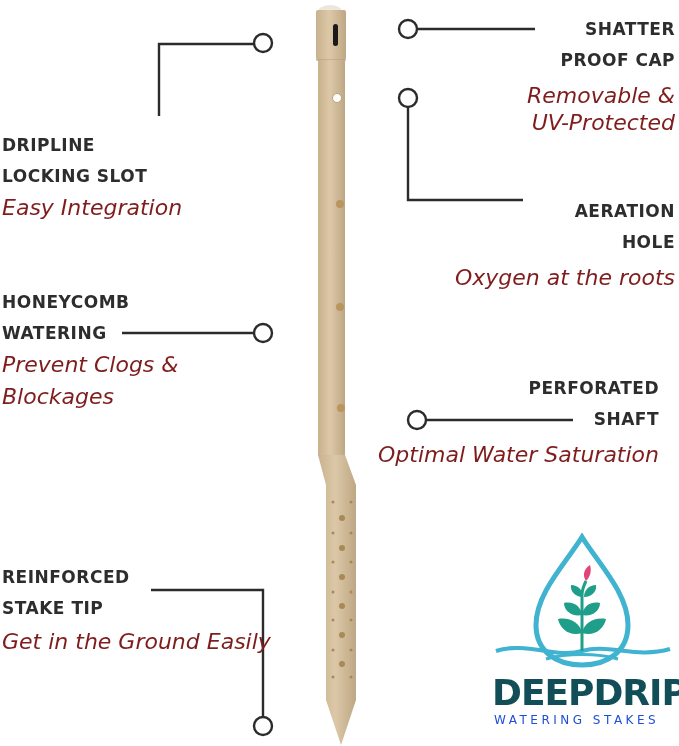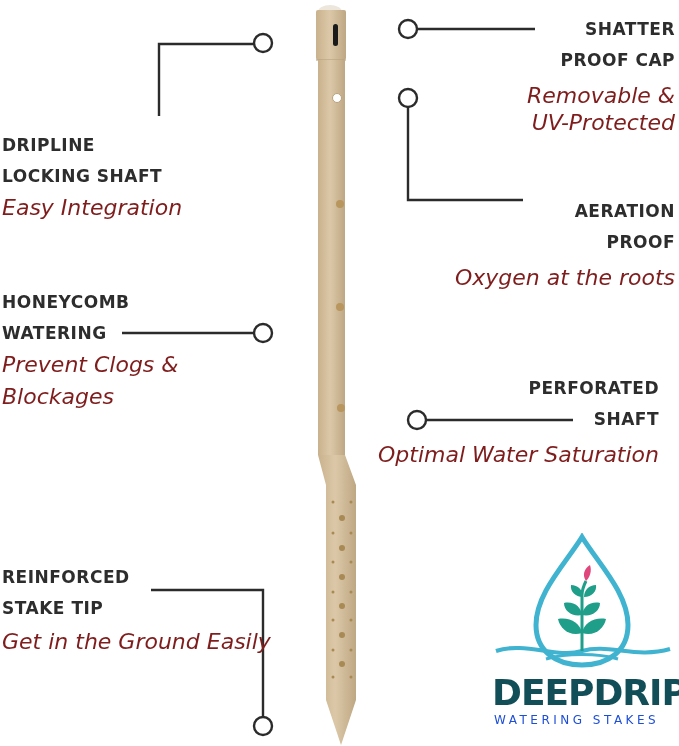--- a/index.html
+++ b/index.html
@@ -82,34 +82,34 @@
     <line x1="426" y1="420" x2="573" y2="420"></line>
     <circle cx="417" cy="420" r="9" fill="#fff"></circle>
 
     <polyline points="151,590 263,590 263,717"></polyline>
     <circle cx="263" cy="726" r="9" fill="#fff"></circle>
   </g>
 </svg>
 
 <div class="abs" style="left:2px;top:130px;">
   <div class="h">DRIPLINE</div>
-  <div class="h">LOCKING SHAFT</div>
+  <div class="h">LOCKING SLOT</div>
   <div class="sub" style="margin-top:2px">Easy Integration</div>
 </div>
 
 <div class="abs right" style="right:4px;top:14px;">
   <div class="h">SHATTER</div>
   <div class="h">PROOF CAP</div>
   <div class="sub" style="margin-top:6px">Removable &amp;</div>
   <div class="sub">UV-Protected</div>
 </div>
 
 <div class="abs right" style="right:4px;top:196px;">
   <div class="h">AERATION</div>
-  <div class="h">PROOF</div>
+  <div class="h">HOLE</div>
   <div class="sub" style="margin-top:6px">Oxygen at the roots</div>
 </div>
 
 <div class="abs" style="left:2px;top:287px;">
   <div class="h">HONEYCOMB</div>
   <div class="h">WATERING</div>
   <div class="sub" style="margin-top:2px">Prevent Clogs &amp;</div>
   <div class="sub" style="margin-top:5px">Blockages</div>
 </div>
 

